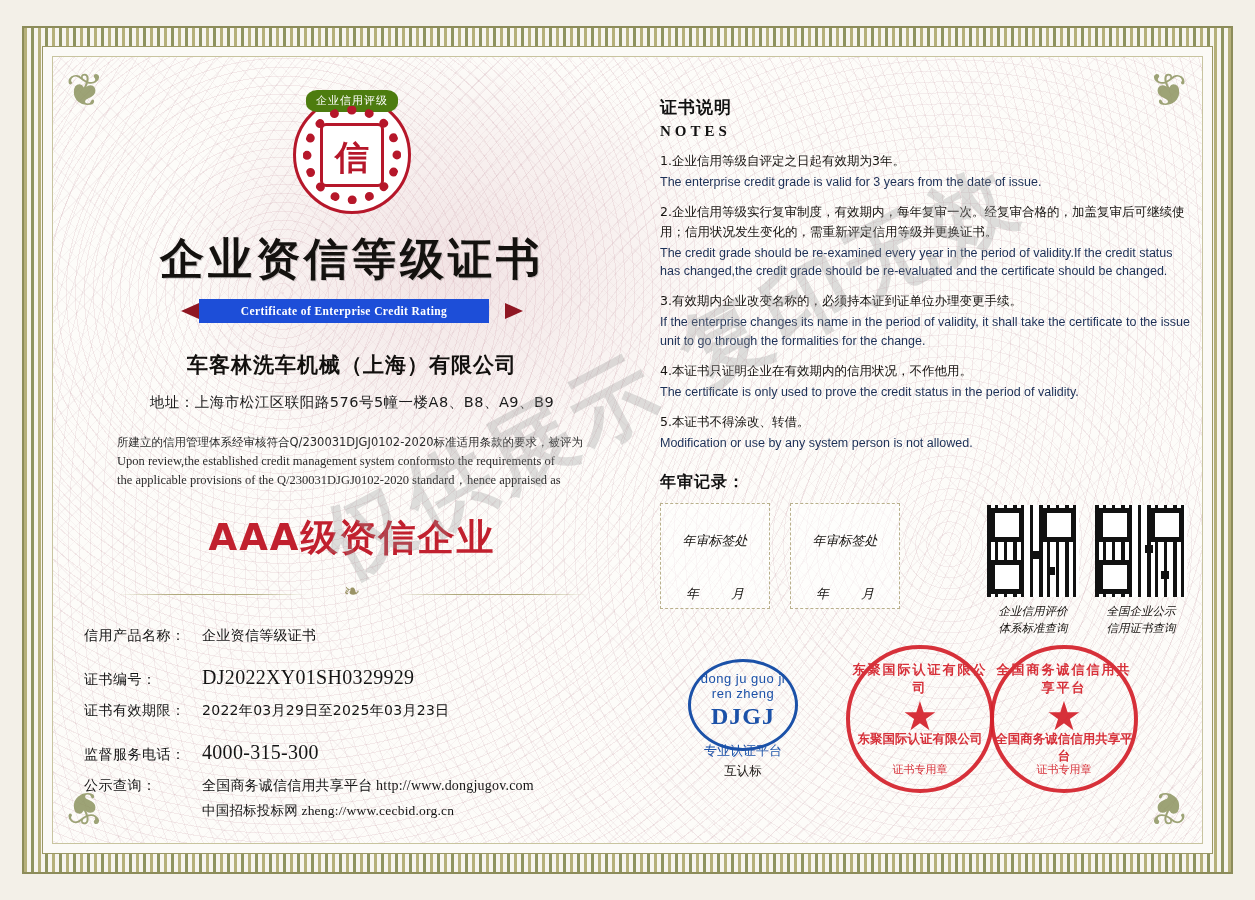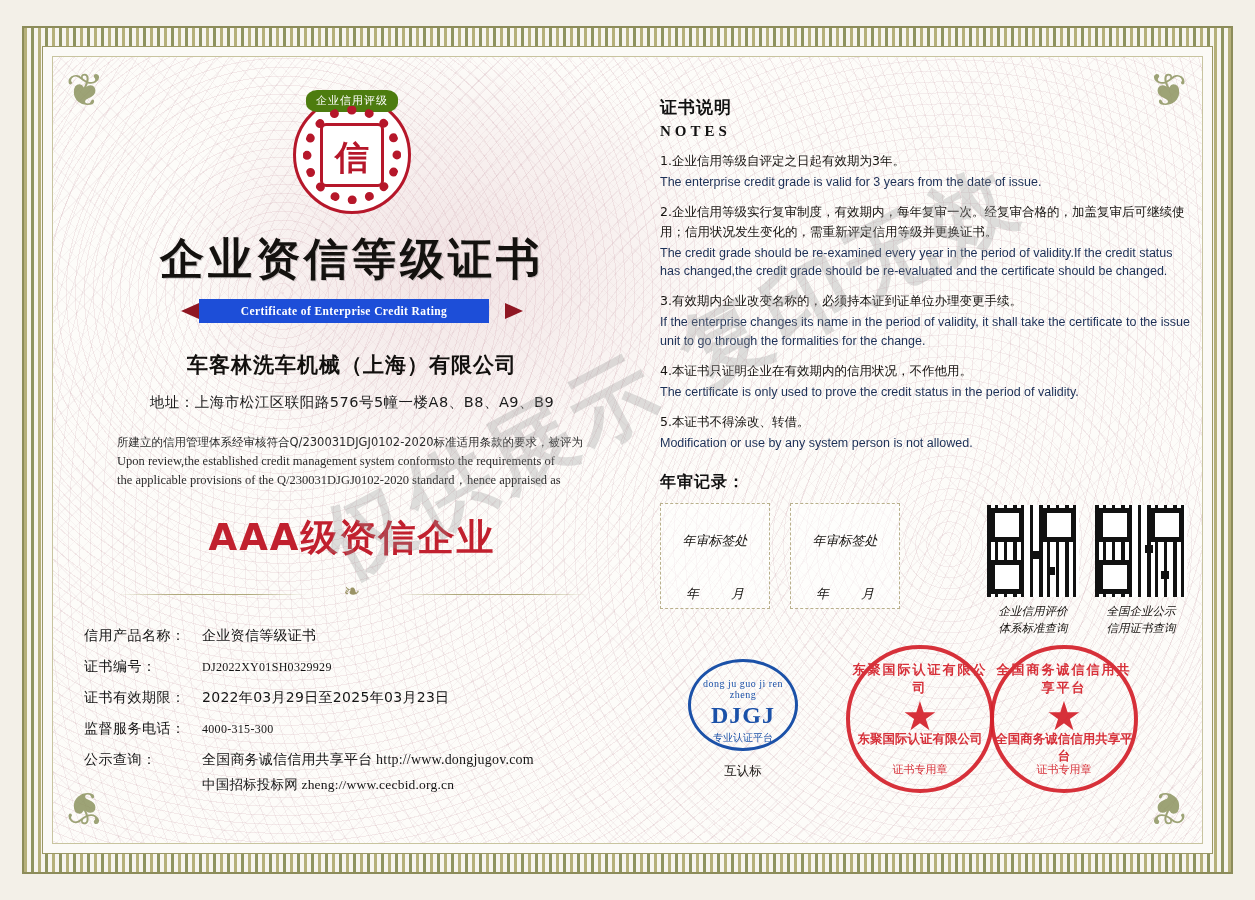--- a/index.html
+++ b/index.html
@@ -242,21 +242,21 @@
     margin-bottom: 13px;
     display: flex;
     align-items: baseline;
   }
   .field-label {
     width: 118px;
     flex: 0 0 118px;
     letter-spacing: .5px;
   }
   .field-value { letter-spacing: .3px; }
-  .field-value.mono { font-family: "Liberation Serif", serif; font-size: 12px; }
+  .field-value.mono { font-family: "Liberation Serif", serif; font-size: 20px; margin-top: 8px; }
   .sub-row {
     margin-left: 118px;
     margin-top: -6px;
     margin-bottom: 12px;
     font-size: 13.5px;
   }
   .url { font-family: "Liberation Serif", serif; letter-spacing: .2px; }
 
   
   .right-col {
@@ -394,35 +394,35 @@
     position: absolute;
     left: 28px; top: 14px;
     width: 110px; height: 92px;
     border: 3px solid #1b51a8;
     border-radius: 50%;
     box-sizing: border-box;
     color: #1b51a8;
     text-align: center;
   }
   .djgj .arc-top {
-    margin-top: 16px;
-    font-size: 10px;
+    margin-top: 9px;
+    font-size: 13px;
     letter-spacing: .5px;
-    font-family: Liberation Serif, serif;
+    font-family: Liberation Sans, sans-serif;
   }
   .djgj .mid {
     font-size: 24px;
     font-weight: bold;
     letter-spacing: 1px;
     font-family: Liberation Serif, serif;
     margin-top: 2px;
   }
   .djgj .arc-bot {
-    font-size: 10px;
-    margin-top: 2px;
+    font-size: 13px;
+    margin-top: 12px;
     font-family: Liberation Sans, sans-serif;
   }
   .djgj-cap {
     position: absolute;
     left: 28px; top: 118px;
     width: 110px;
     text-align: center;
     font-size: 12.5px;
     color: #15120f;
     font-family: "DejaVu Sans", sans-serif;

